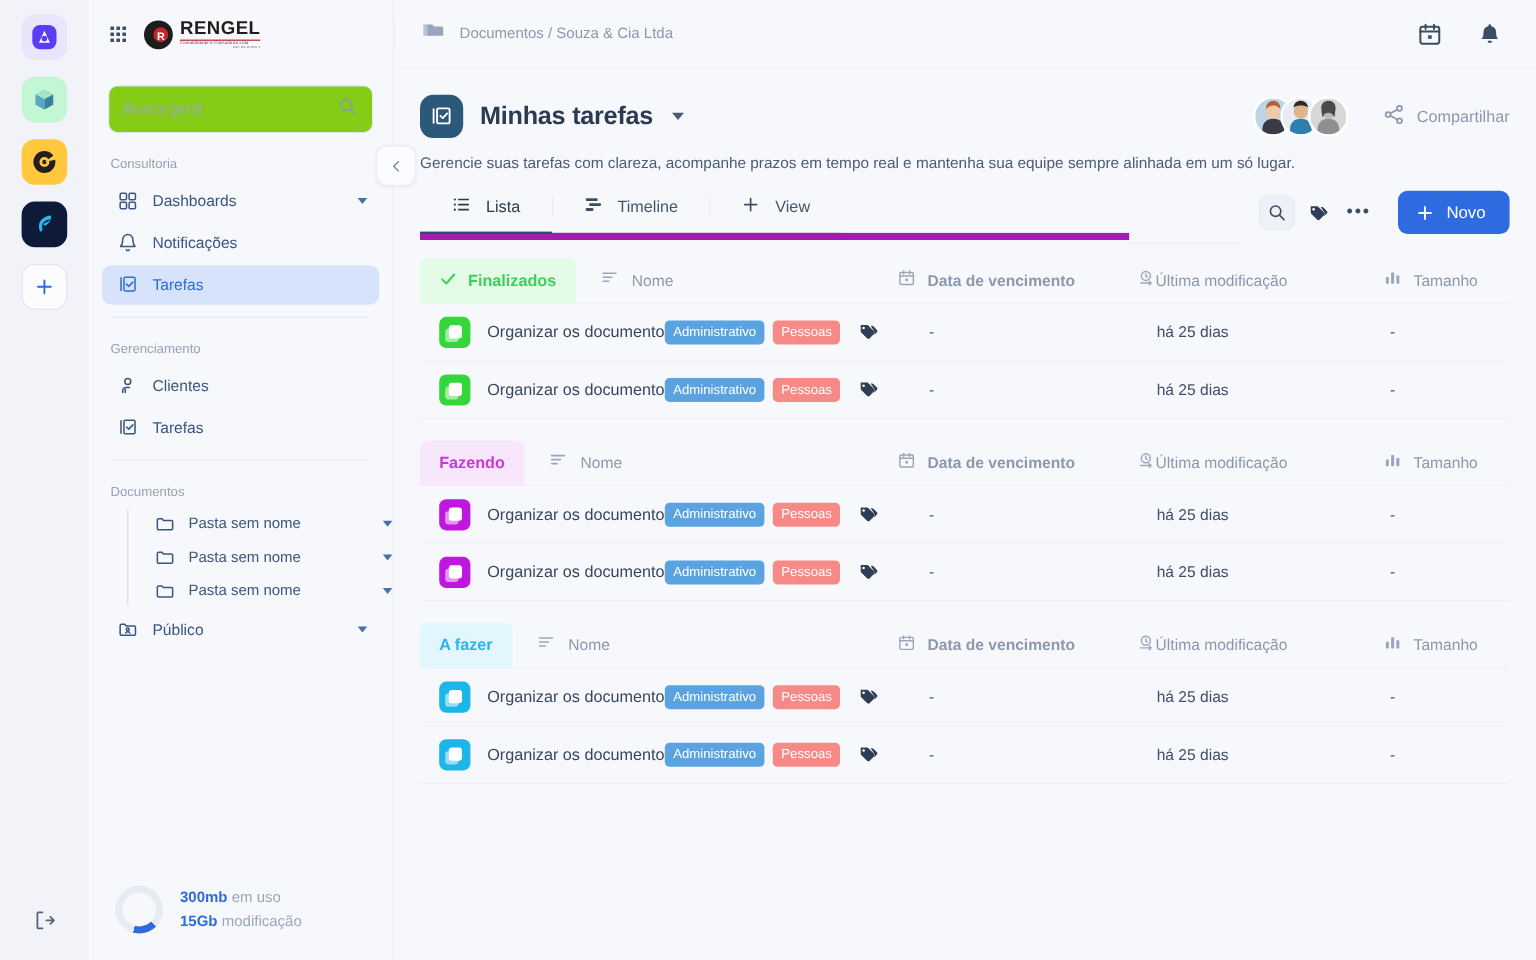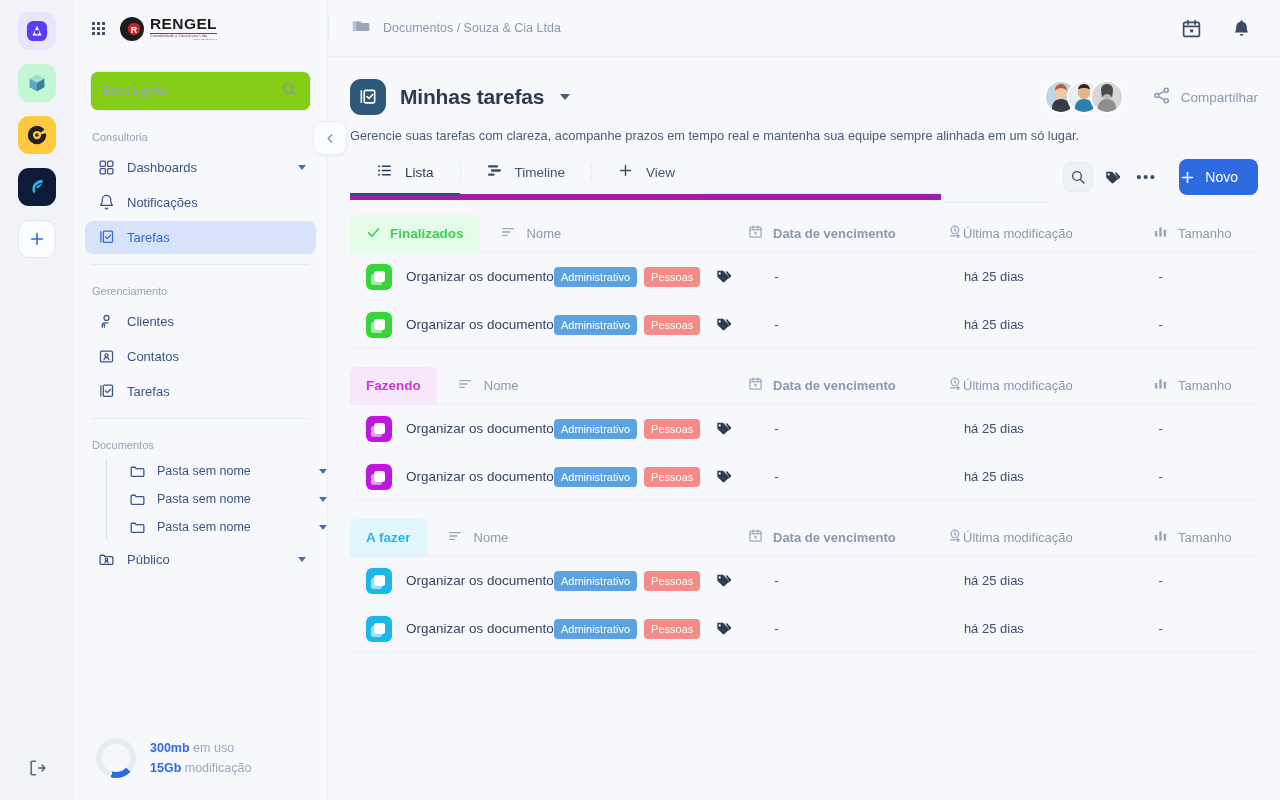--- a/index.html
+++ b/index.html
@@ -159,21 +159,21 @@
   }
   .tab + .tab:before { content:""; position:absolute; left:0; top:2px; bottom:12px; width:1px; background:#e8edf4;}
   .tab.active { color: #2b3a50; border-bottom-color: #2c4f6b; }
   .tabs-spacer { flex: 1; border-bottom: 1px solid #e8edf4; align-self: stretch;}
   .tab-actions { display: flex; align-items: center; gap: 4px; padding-bottom: 8px; margin-left: 16px;}
   .act-btn { width: 30px; height: 30px; border-radius: 8px; display: flex; align-items: center; justify-content: center; cursor: pointer; }
   .act-btn.boxed { background: #eef1f7; border:1px solid #e7ebf3; }
   .dots { letter-spacing: 1.5px; color: #3c4c63; font-size: 15px; line-height: 8px; }
   .btn-novo {
     margin-left: 14px; background: #2f6be0; color: #fff; border: none; border-radius: 8px;
-    height: 36px; padding: 0 20px 0 0; display: flex; align-items: center; gap: 9px;
+    height: 36px; padding: 0 20px 0 14px; display: flex; align-items: center; gap: 9px;
     font-size: 14px; cursor: pointer; font-family: "Liberation Sans", sans-serif;
   }
 
   
   .table-area { flex: 1; padding: 0 22px; overflow: hidden; }
   .group { margin-top: 12px; }
   .group-header {
     display: flex; align-items: center; height: 38px;
     border-bottom: 1px solid #edf0f6;
   }
@@ -339,30 +339,20 @@
         <span class="sb-ico">
           <svg width="17" height="17" viewBox="0 0 24 24" fill="none" stroke="#3b5582" stroke-width="1.8" stroke-linecap="round">
               <circle cx="12" cy="7" r="3.5"></circle>
               <path d="M6 20v-2a4 4 0 0 1 4-4h4"></path>
               <path d="M9 20v-4"></path>
             </svg>
         </span>
         <span class="lbl">Clientes</span>
       </div>
 
-      <div class="sb-item">
-        <span class="sb-ico">
-          <svg width="17" height="17" viewBox="0 0 24 24" fill="none" stroke="#3b5582" stroke-width="1.8">
-              <rect x="3.5" y="4.5" width="17" height="15" rx="1.8"></rect>
-              <circle cx="12" cy="10.5" r="2.2"></circle>
-              <path d="M8.5 16.5a3.6 3.6 0 0 1 7 0" stroke-linecap="round"></path>
-            </svg>
-        </span>
-        <span class="lbl">Contatos</span>
-      </div>
 
       <div class="sb-item">
         <span class="sb-ico">
           <svg width="17" height="17" viewBox="0 0 24 24" fill="none" stroke="#3b5582" stroke-width="1.8" stroke-linejoin="round">
               <path d="M4 3v16"></path>
               <rect x="7.5" y="3" width="13" height="16" rx="1.6"></rect>
               <path d="m10.5 11 2.6 2.6L18 8.6" stroke-linecap="round"></path>
             </svg>
         </span>
         <span class="lbl">Tarefas</span>

